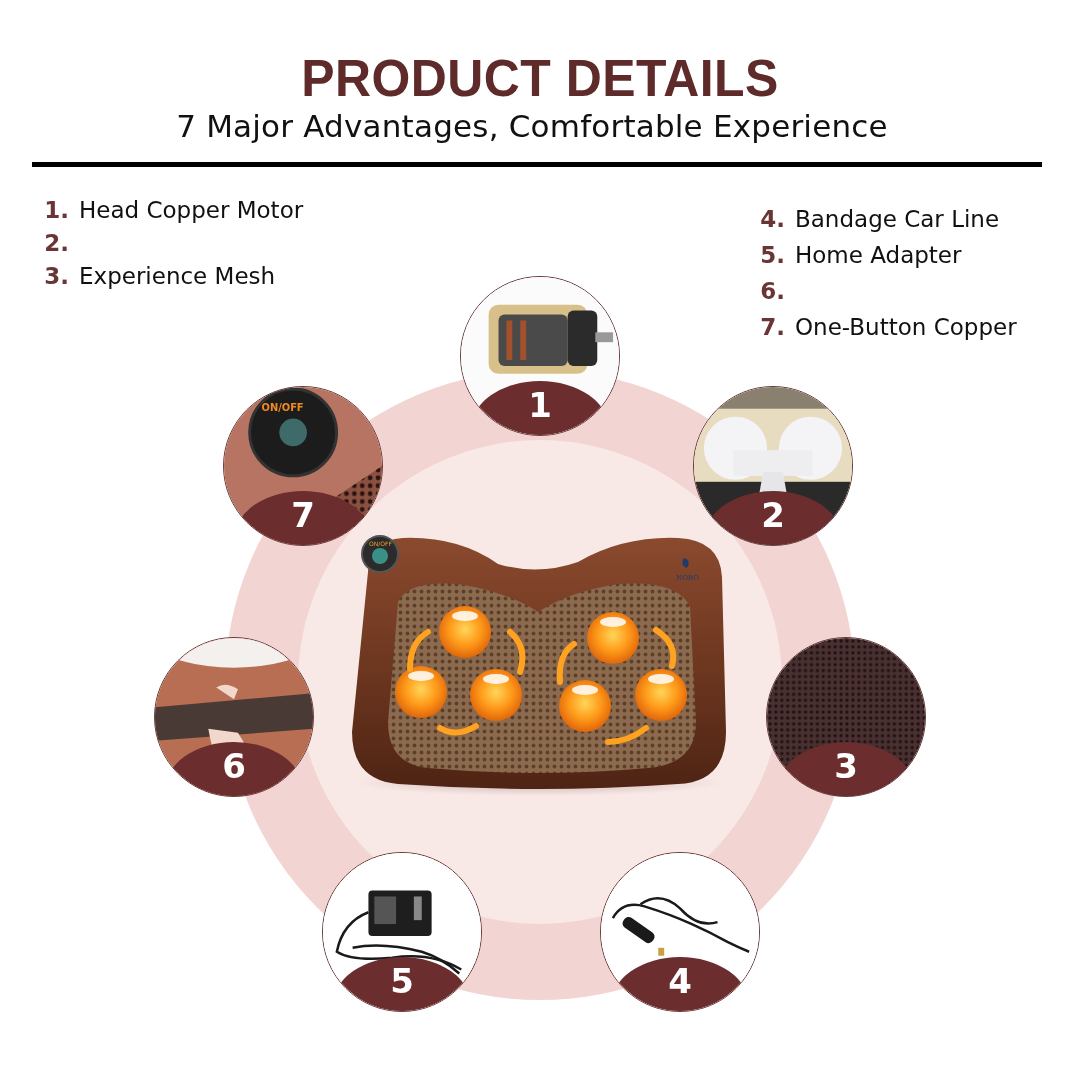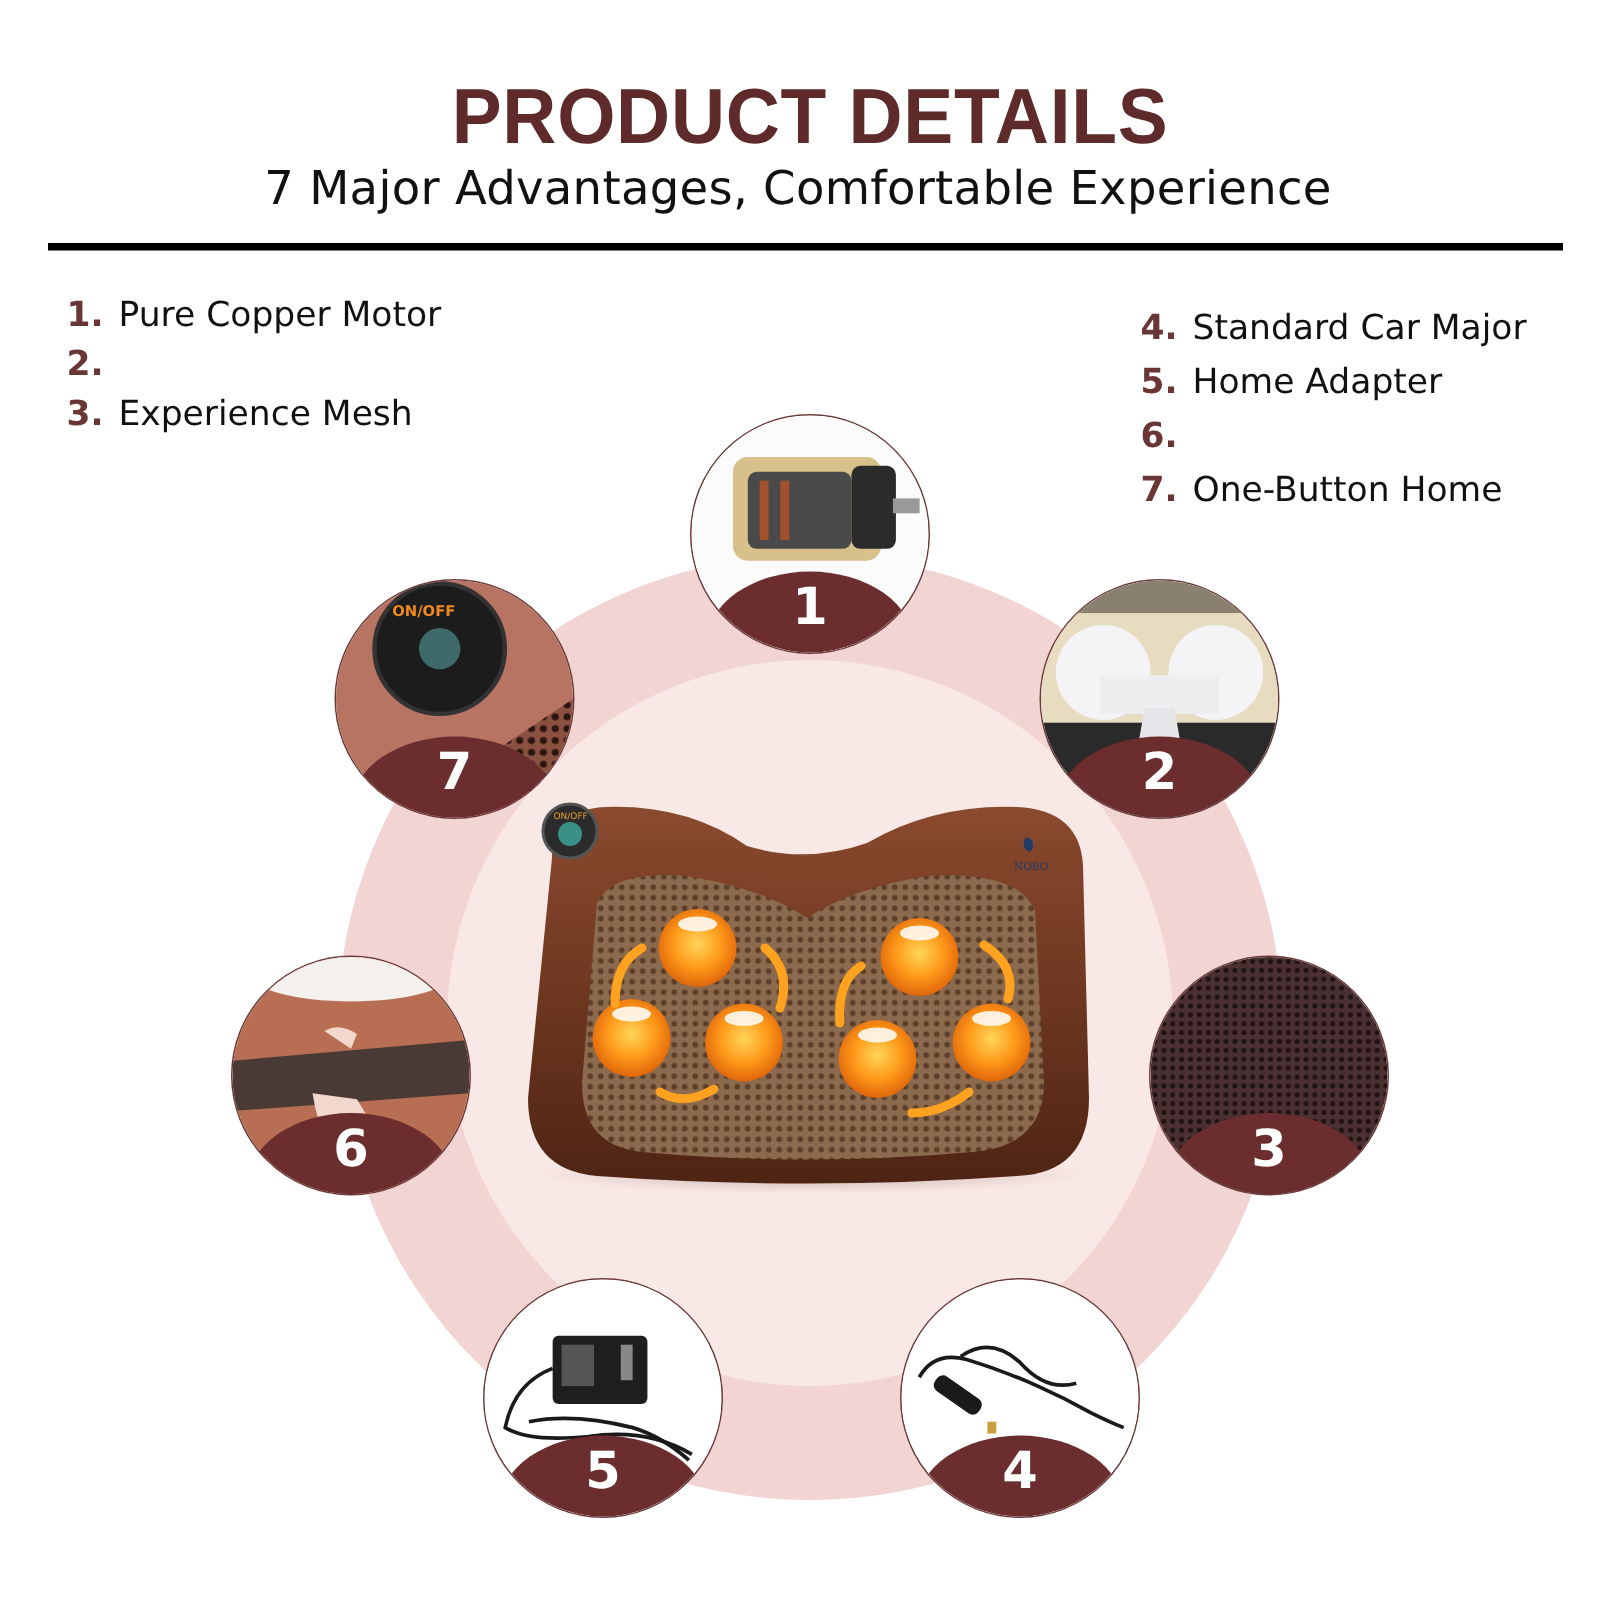--- a/index.html
+++ b/index.html
@@ -40,46 +40,46 @@
 </head>
 <body>
 
 <div class="title">PRODUCT DETAILS</div>
 <div class="subtitle">7 Major Advantages, Comfortable Experience</div>
 <div class="rule"></div>
 
 <ul class="list list-left">
   <li>
     <span class="num">1.</span>
-    <span>Pure Copper Motor</span>
+    <span>Head Copper Motor</span>
   </li>
   <li>
     <span class="num">2.</span>
   </li>
   <li>
     <span class="num">3.</span>
     <span>Experience Mesh</span>
   </li>
 </ul>
 
 <ul class="list list-right">
   <li>
     <span class="num">4.</span>
-    <span>Standard Car Major</span>
+    <span>Bandage Car Line</span>
   </li>
   <li>
     <span class="num">5.</span>
     <span>Home Adapter</span>
   </li>
   <li>
     <span class="num">6.</span>
   </li>
   <li>
     <span class="num">7.</span>
-    <span>One-Button Home</span>
+    <span>One-Button Copper</span>
   </li>
 </ul>
 
 <div class="ring-outer"></div>
 <div class="ring-inner"></div>
 
 <div class="shadow"></div>
 <svg class="pillow" viewBox="0 0 380 258">
   <defs>
     <radialGradient id="orb" cx="50%" cy="45%" r="55%">

